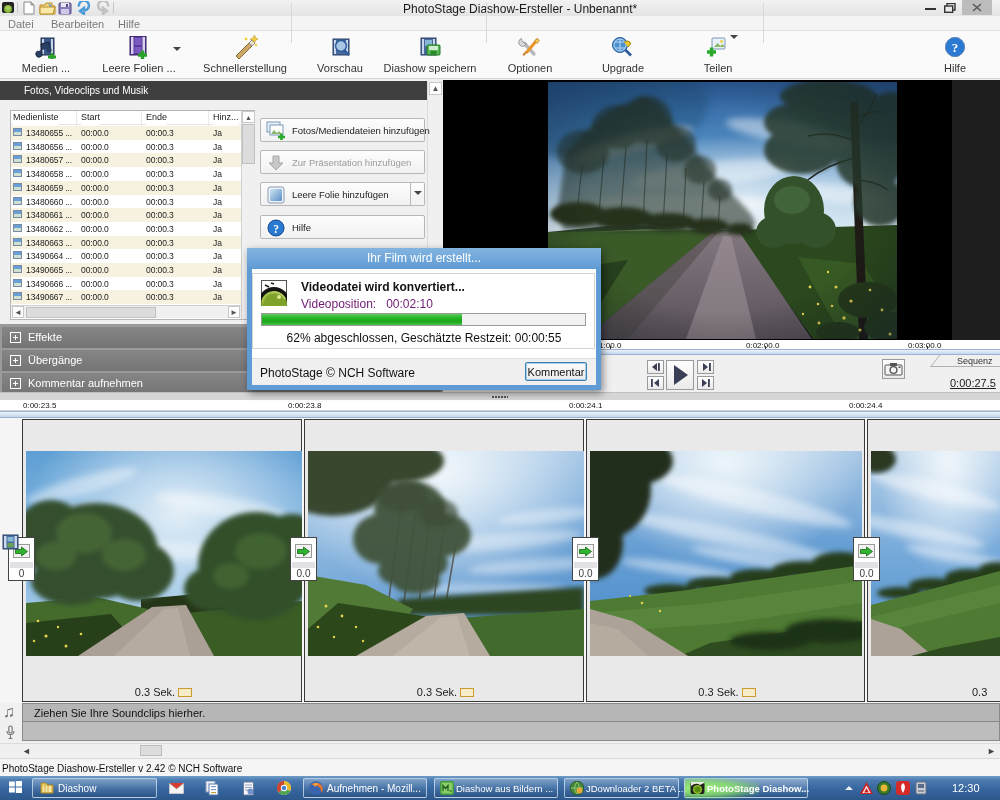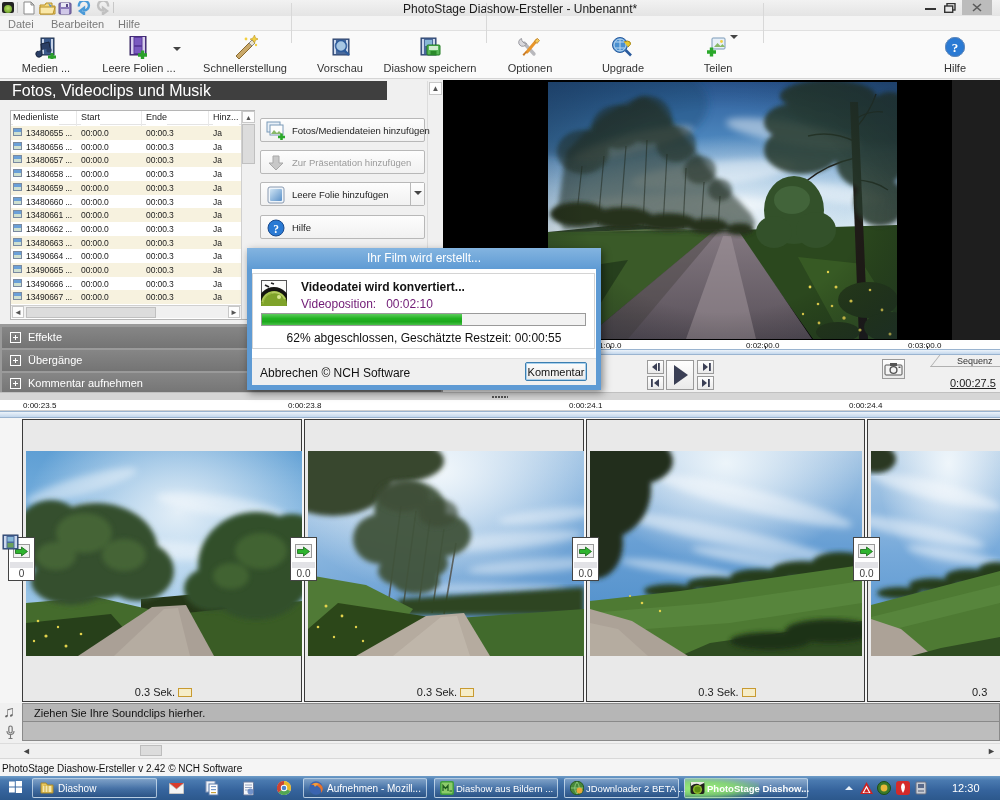--- a/index.html
+++ b/index.html
@@ -9,21 +9,21 @@
 .abs { position:absolute; }
 
 #titlebar { left:0; top:0; width:1000px; height:16px; background:linear-gradient(#f2f2f2,#e4e4e4); }
 #menubar { left:0; top:16px; width:1000px; height:15px; background:#f4f4f4; border-bottom:1px solid #e0e0e0; }
 .menuitem { position:absolute; top:2px; color:#7a7a7a; font-size:11px; }
 #toolbar { left:0; top:31px; width:1000px; height:48px; background:#fafafa; border-bottom:1px solid #d5d5d5; }
 .tbtxt { position:absolute; top:62px; font-size:11px; color:#333; white-space:nowrap; transform:translateX(-50%); }
 .tbsep { position:absolute; top:3px; width:1px; height:40px; background:#d8d8d8; }
 .ticon { position:absolute; top:3px; }
 
-#lpheader { left:0; top:81px; width:387px; height:19px; background:#3f3f3f; color:#fff; font-size:16px; line-height:19px; padding-left:12px; }
+#lpheader { left:0; top:81px; width:427px; height:19px; background:#3f3f3f; color:#fff; font-size:10px; line-height:19px; padding-left:24px; }
 #lpscroll { left:427px; top:81px; width:16px; height:264px; background:#f0f0f0; border-left:1px solid #dcdcdc; }
 #medialist { left:10px; top:110px; width:245px; height:210px; background:#fff; border:1px solid #b5b5b5; }
 .mlhead { position:absolute; top:1px; height:14px; font-size:9px; color:#222; background:#fff; }
 .mlrow { position:absolute; left:0; width:228px; height:14px; font-size:8.5px; letter-spacing:-0.1px; color:#222; white-space:nowrap; }
 .c0 { position:absolute; left:15px; top:2px; }
 .c1 { position:absolute; left:70px; top:2px; }
 .c2 { position:absolute; left:135px; top:2px; }
 .c3 { position:absolute; left:202px; top:2px; }
 .rowicon { position:absolute; left:2px; top:2px; width:9px; height:8px; background:linear-gradient(#6aa0d8 55%,#cfe0d0 55%); border:1px solid #7a8aa0; }
 .btn { position:absolute; left:260px; width:165px; height:24px; background:linear-gradient(#fdfdfd,#f1f1f1); border:1px solid #b8b8b8; border-radius:2px; font-size:9.5px; color:#222; }
@@ -944,19 +944,19 @@
       <circle cx="18" cy="17" r="2" fill="#d8e890"></circle>
       <path d="M2 24 a11 11 0 0 1 9 -11" fill="none" stroke="#95b53c" stroke-width="1.5" opacity=".8"></path>
     </svg>
     <div style="position:absolute;left:49px;top:11px;font-size:12px;font-weight:bold;color:#111">Videodatei wird konvertiert...</div>
     <div style="position:absolute;left:49px;top:28px;font-size:12px;color:#701a75">Videoposition:&nbsp;&nbsp; 00:02:10</div>
     <div style="position:absolute;left:9px;top:44px;width:325px;height:13px;background:#f2f2f2;border:1px solid #9a9a9a">
       <div style="position:absolute;left:0;top:0;width:200px;height:11px;background:linear-gradient(#5ecc5e,#22b322 40%,#1ca81c 70%,#49c149)"></div>
     </div>
     <div style="position:absolute;left:0;top:62px;width:344px;text-align:center;font-size:12px;color:#111">62% abgeschlossen, Geschätzte Restzeit: 00:00:55</div>
     <div id="dlgfoot">
-      <div style="position:absolute;left:8px;top:7px;font-size:12px;color:#111">Abbrechen © NCH Software</div>
+      <div style="position:absolute;left:8px;top:7px;font-size:12px;color:#111">PhotoStage © NCH Software</div>
       <div style="position:absolute;right:9px;top:3px;width:62px;height:19px;background:linear-gradient(#fcfcfc,#ebebeb);border:1px solid #3c7fb1;border-radius:2px;box-shadow:0 0 0 1px #a8d0ec inset;text-align:center;font-size:11px;color:#111;line-height:18px">Kommentar</div>
     </div>
   </div>
 </div>
 
 </div>
 
 </body></html>

